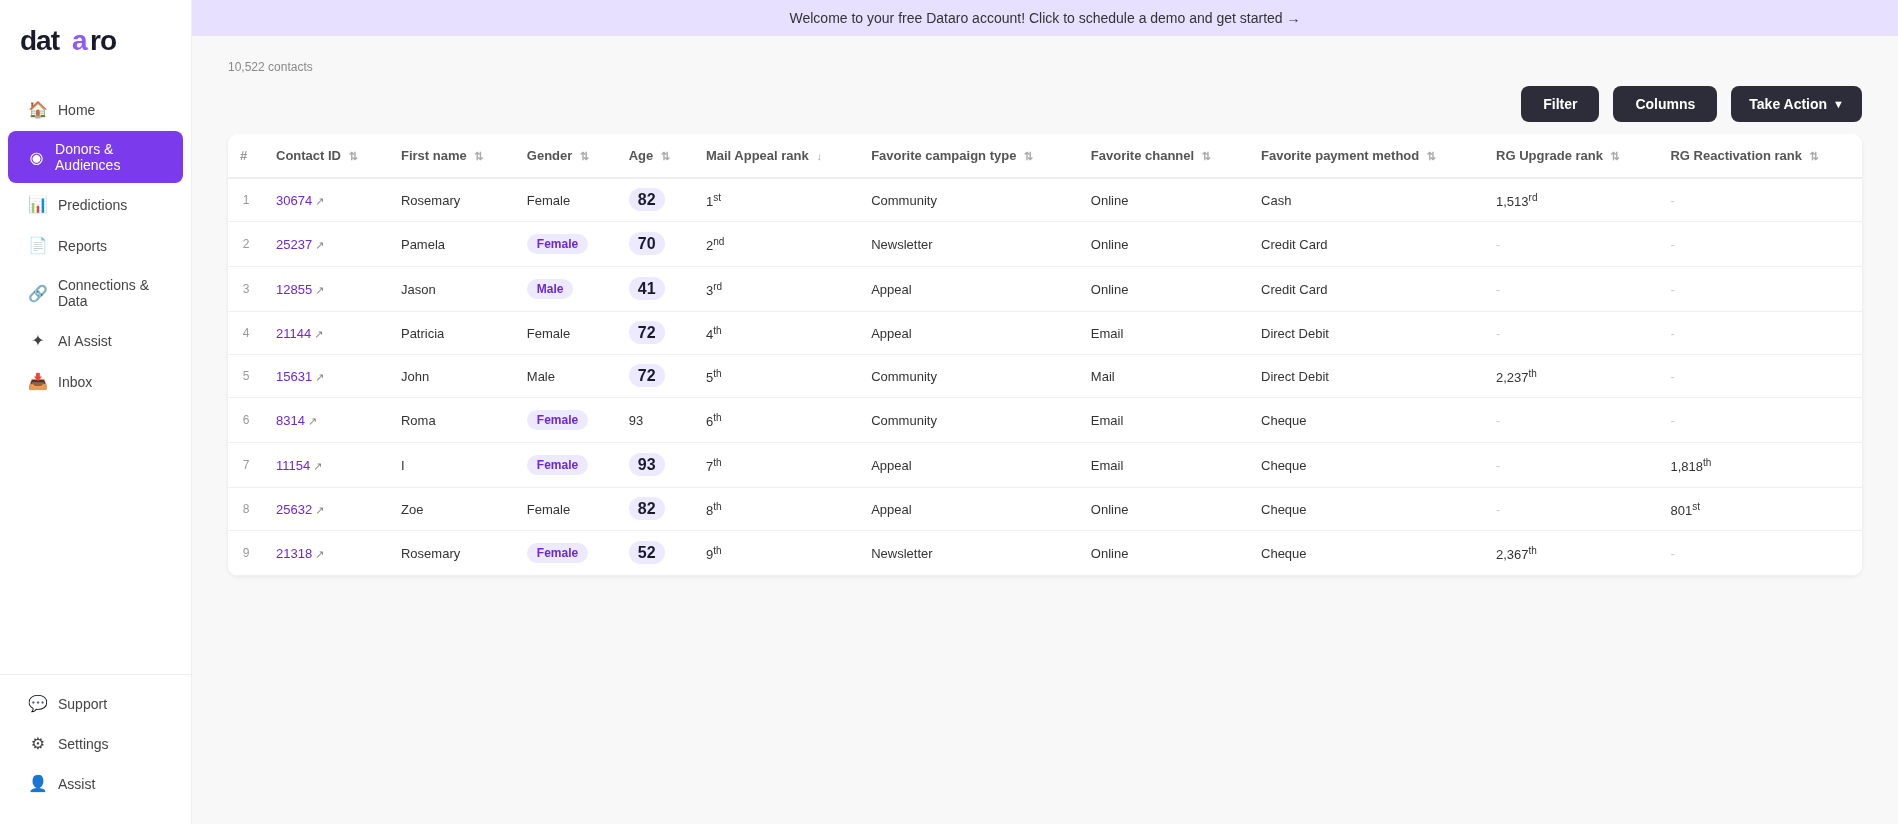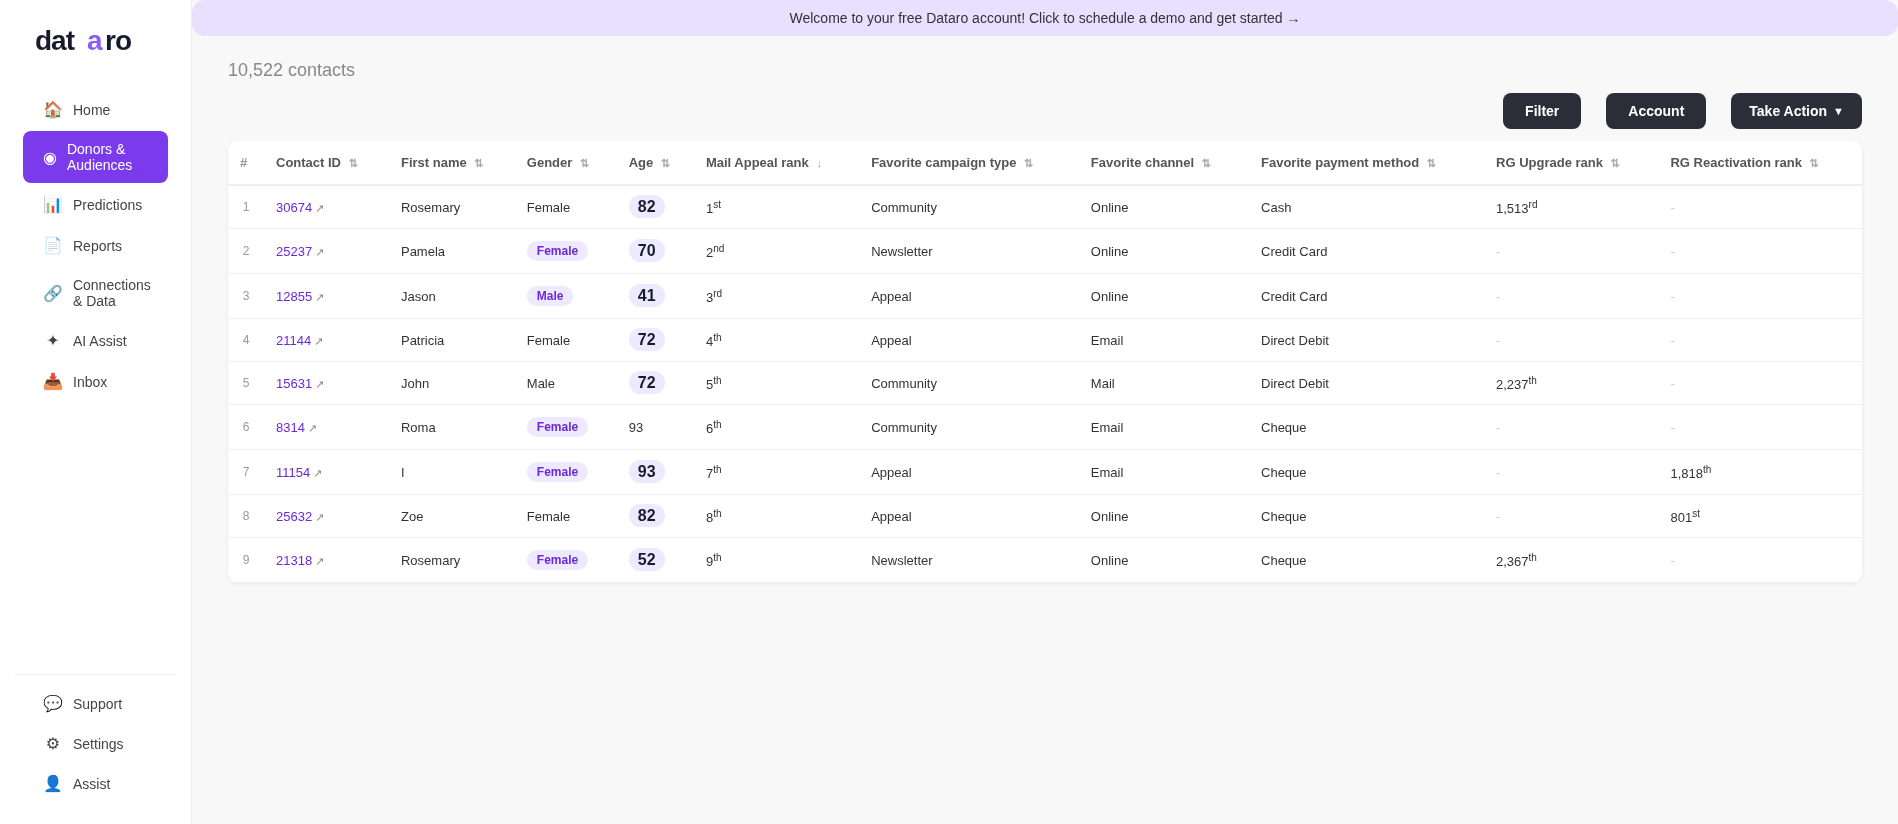--- a/index.html
+++ b/index.html
@@ -6,21 +6,21 @@
     body { font-family: -apple-system, BlinkMacSystemFont, 'Segoe UI', sans-serif; display: flex; height: 100vh; overflow: hidden; background: #f8f8f8; }
 
     
     #sidebar {
       width: 192px;
       min-width: 192px;
       background: #fff;
       border-right: 1px solid #eee;
       display: flex;
       flex-direction: column;
-      padding: 20px 15px;
+      padding: 20px 0;
       height: 100vh;
     }
     .logo-area {
       padding: 0 20px 24px 20px;
     }
     .logo-text {
       font-size: 26px;
       font-weight: 800;
       color: #1a1a2e;
       letter-spacing: -1px;
@@ -53,46 +53,45 @@
 
     
     #banner {
       background: #e8e0ff;
       text-align: center;
       padding: 10px 20px;
       font-size: 14px;
       color: #333;
       cursor: pointer;
       flex-shrink: 0;
-      border-radius: 13px;
     }
 
     
     #page-header {
       padding: 24px 36px 12px 36px;
       display: flex;
       align-items: baseline;
       gap: 16px;
     }
     #page-title {
       font-size: 28px;
       font-weight: 700;
       color: #1a1a2e;
     }
     #contact-count {
-      font-size: 18px;
+      font-size: 12px;
       color: #888;
     }
 
     
     #action-bar {
       display: flex;
       justify-content: flex-end;
       padding: 0 36px 12px 36px;
-      gap: 25px;
+      gap: 14px;
     }
     .action-btn {
       padding: 10px 22px;
       border-radius: 8px;
       font-size: 14px;
       font-weight: 600;
       cursor: pointer;
       border: none;
     }
     .btn-dark {
@@ -243,21 +242,21 @@
   <div id="banner">
     <span>Welcome to your free Dataro account! Click to schedule a demo and get started →</span>
   </div>
 
   <div id="page-header">
     <span id="contact-count">10,522 contacts</span>
   </div>
 
   <div id="action-bar">
     <button class="action-btn btn-dark">Filter</button>
-    <button class="action-btn btn-dark">Account</button>
+    <button class="action-btn btn-dark">Columns</button>
     <button class="action-btn btn-take-action">
       <span>Take Action</span>
       <span class="chevron">▼</span>
     </button>
   </div>
 
   <div id="table-wrapper">
     <table>
       <thead>
         <tr>

